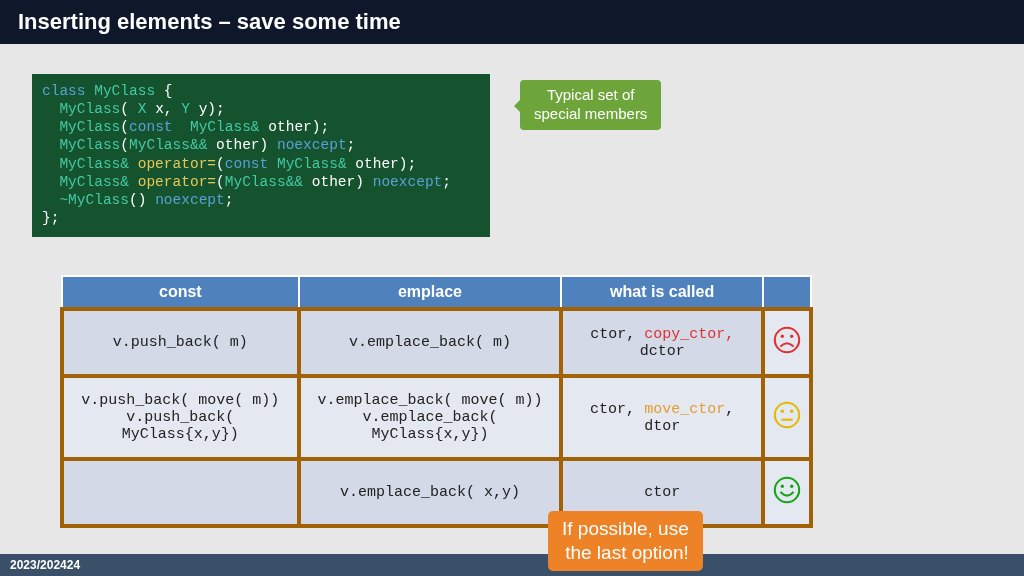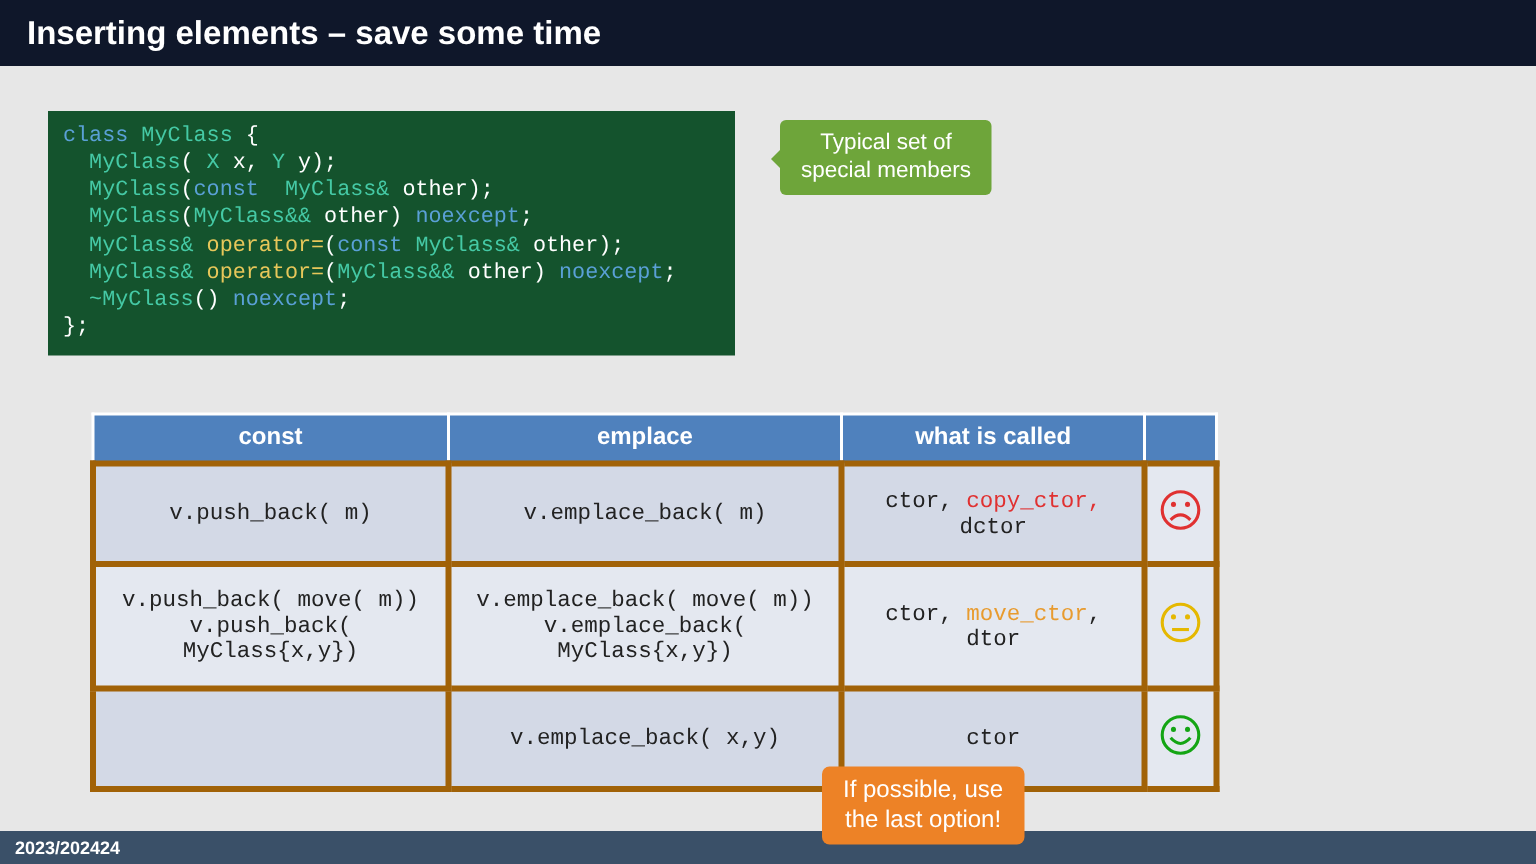--- a/index.html
+++ b/index.html
@@ -53,22 +53,22 @@
     border: 10px solid transparent;
     border-right-color: #6ea53a;
   }
   .callout-orange {
     position: absolute;
     left: 548px; top: 467px;
     background: #ed8226;
     color: #fff;
     padding: 6px 14px;
     border-radius: 5px;
-    font-size: 16px;
-    text-align: center;
+    font-size: 19px;
+    text-align: right;
     line-height: 1.25;
   }
 
   .tbl {
     position: absolute;
     left: 60px; top: 231px;
     width: 753px;
     border-collapse: collapse;
     font-family: Consolas, 'Courier New', monospace;
     font-size: 15px;

